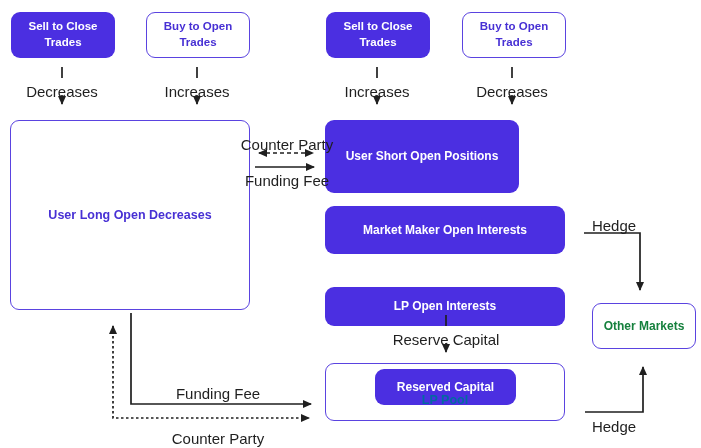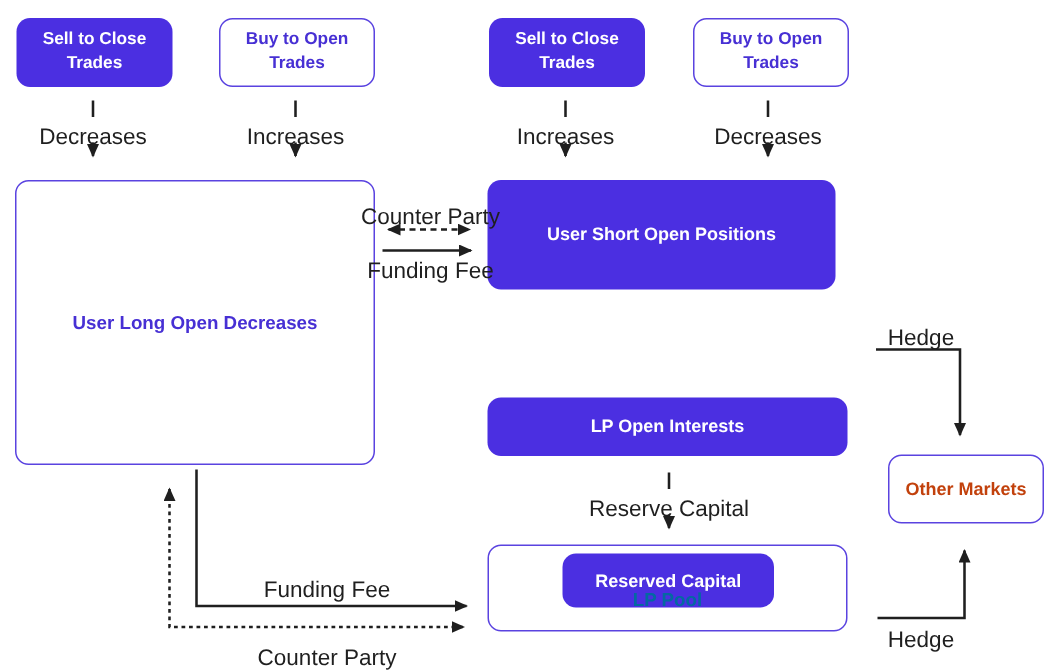--- a/index.html
+++ b/index.html
@@ -54,25 +54,25 @@
     left: 0; top: 0;
     pointer-events: none;
   }
   
   .b-sell1 { left: 11px;  top: 12px; width: 104px; height: 46px; }
   .b-buy1  { left: 146px; top: 12px; width: 104px; height: 46px; }
   .b-sell2 { left: 326px; top: 12px; width: 104px; height: 46px; }
   .b-buy2  { left: 462px; top: 12px; width: 104px; height: 46px; }
   
   .b-userlong   { left: 10px;  top: 120px; width: 240px; height: 190px; font-size: 12.5px; }
-  .b-usershort  { left: 325px; top: 120px; width: 232px; height: 73px;  font-size: 12px; }
+  .b-usershort  { left: 325px; top: 120px; width: 194px; height: 73px;  font-size: 12px; }
   .b-mm         { left: 325px; top: 206px; width: 240px; height: 48px;  font-size: 12px; }
-  .b-lpopen     { left: 325px; top: 265px; width: 240px; height: 39px;  font-size: 12px; }
+  .b-lpopen     { left: 325px; top: 287px; width: 240px; height: 39px;  font-size: 12px; }
   .b-lppool     { left: 325px; top: 363px; width: 240px; height: 58px;  display: block; }
-  .b-othermkts  { left: 592px; top: 303px; width: 104px; height: 46px;  color: #c2410c; font-size: 12px; }
+  .b-othermkts  { left: 592px; top: 303px; width: 104px; height: 46px;  color: #15803d; font-size: 12px; }
   .b-reserved {
     position: absolute;
     left: 49px; top: 5px;
     width: 141px; height: 36px;
     border-radius: 9px;
     display: flex; align-items: center; justify-content: center;
     font-size: 12px; font-weight: 600;
   }
   .lp-pool-label {
     position: absolute;
@@ -101,20 +101,21 @@
 
 <div class="canvas">
 
   <div class="box filled box-pad b-sell1">Sell to Close Trades</div>
   <div class="box outlined box-pad b-buy1">Buy to Open Trades</div>
   <div class="box filled box-pad b-sell2">Sell to Close Trades</div>
   <div class="box outlined box-pad b-buy2">Buy to Open Trades</div>
 
   <div class="box outlined b-userlong">User Long Open Decreases</div>
   <div class="box filled b-usershort">User Short Open Positions</div>
+  <div class="box filled b-mm">Market Maker Open Interests</div>
   <div class="box filled b-lpopen">LP Open Interests</div>
 
   <div class="box outlined b-lppool">
     <div class="filled b-reserved">Reserved Capital</div>
     <div class="lp-pool-label">LP Pool</div>
   </div>
 
   <div class="box outlined b-othermkts">Other Markets</div>
 
   <div class="conn-label lbl-flow1">Decreases</div>

